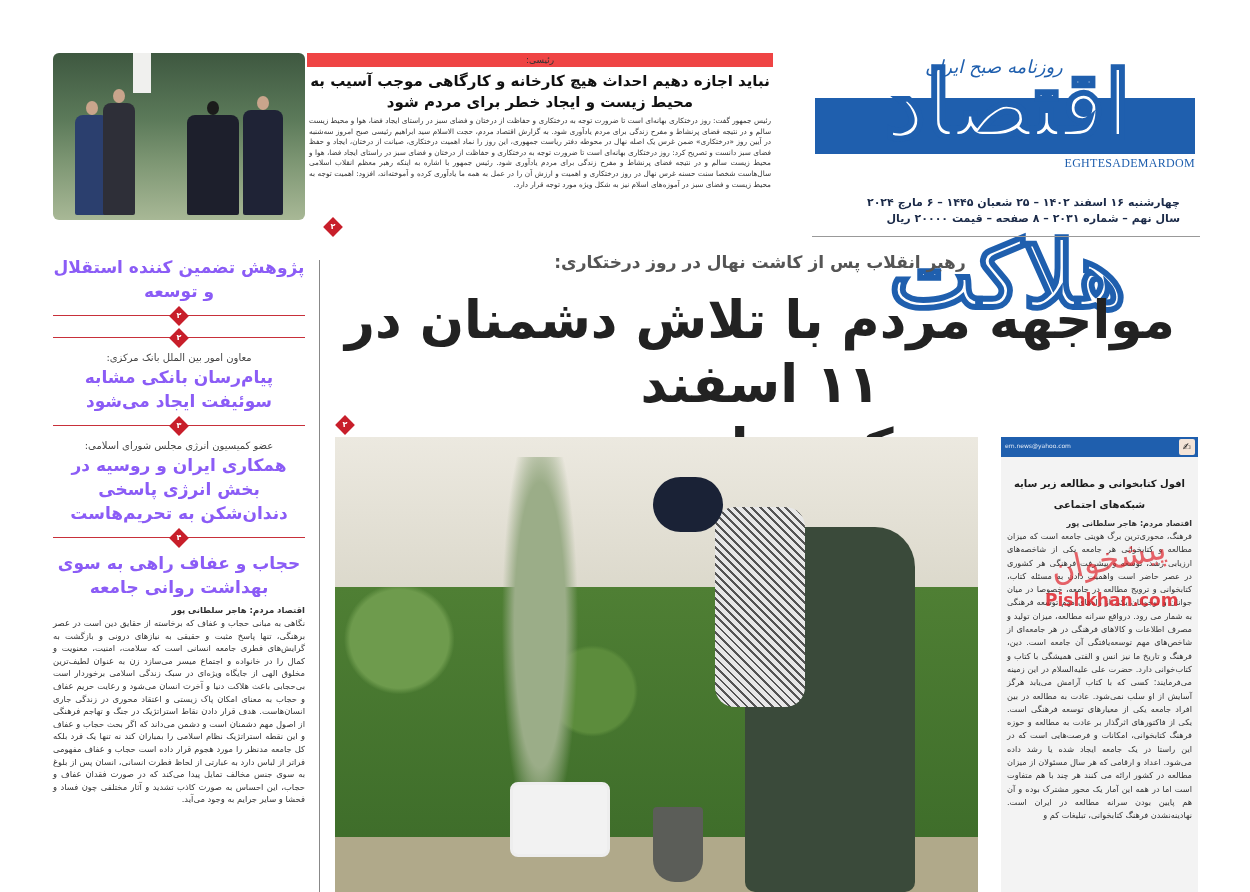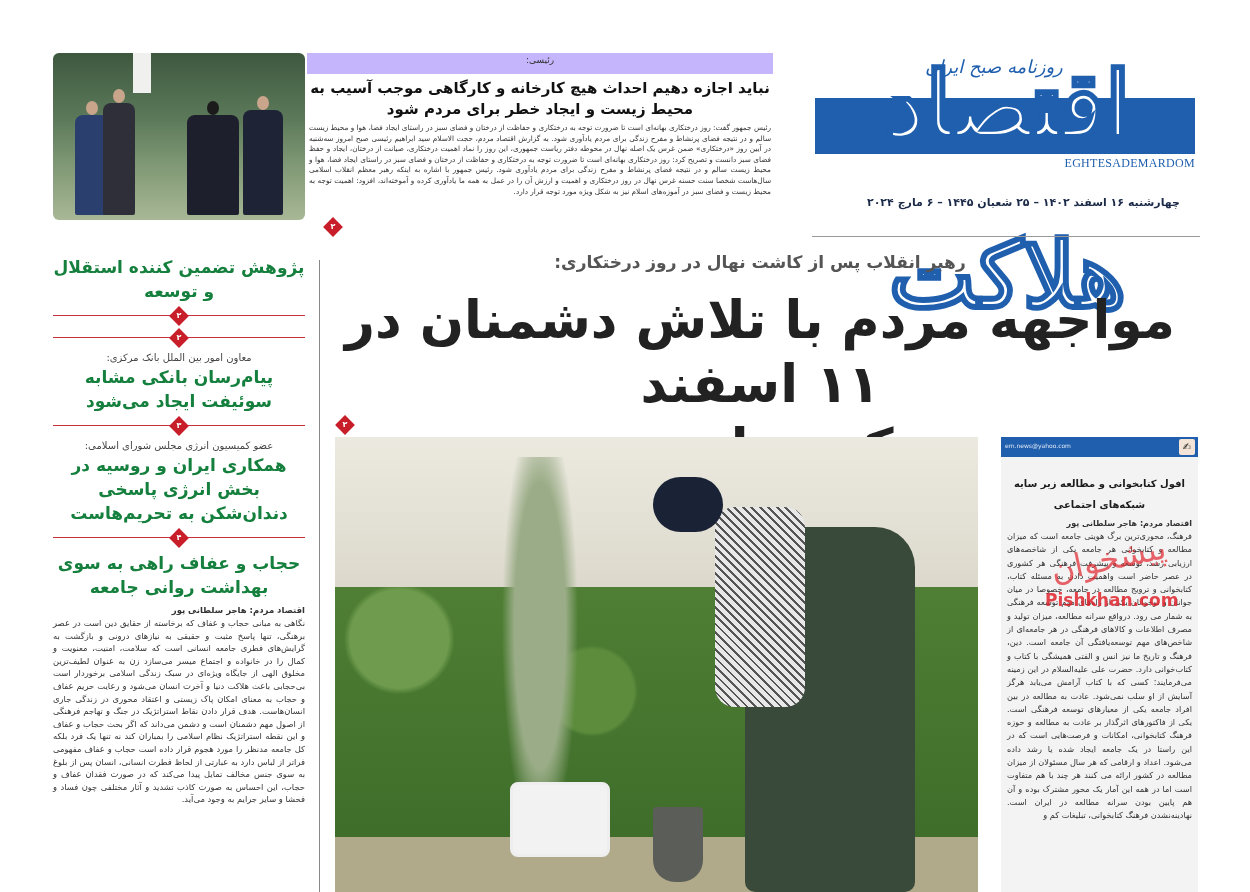--- a/index.html
+++ b/index.html
@@ -13,21 +13,21 @@
                font-family: "DejaVu Serif", serif; font-weight: bold; font-size: 92px; line-height: 170px;
                color: #1f5fae; letter-spacing: -2px; }
   .mast-logo span { color: #ffffff; -webkit-text-stroke: 3px #1f5fae; }
   .mast-sub { position: absolute; left: 110px; top: 36px; font-family: "DejaVu Serif", serif; font-size: 18px; color: #1f5fae; font-style: italic; }
   .mast-latin { position: absolute; right: 5px; top: 136px; font-family: "Liberation Serif", serif; font-size: 12px; color: #1f5fae; direction: ltr; letter-spacing: 0.3px; }
   .mast-date { position: absolute; right: 20px; top: 175px; width: 350px; text-align: right; font-size: 11px; font-weight: bold; color: #1b2a48; line-height: 16px; }
   .mast-rule { position: absolute; left: 812px; top: 236px; width: 388px; height: 1px; background: #999; }
 
   
   .topbox { position: absolute; left: 307px; top: 53px; width: 466px; height: 184px; }
-  .topbox-kicker { background: #c4b5fd; height: 21px; font-size: 9px; text-align: center; line-height: 14px; color: #333; }
+  .topbox-kicker { background: #ef4444; height: 14px; font-size: 9px; text-align: center; line-height: 14px; color: #333; }
   .topbox-title { font-size: 15px; font-weight: bold; text-align: center; line-height: 21px; margin-top: 4px; color: #111; }
   .topbox-body { font-size: 7.3px; line-height: 10.6px; text-align: justify; color: #333; margin-top: 3px; padding: 0 2px; }
   .topphoto { position: absolute; left: 53px; top: 53px; width: 252px; height: 167px; border-radius: 6px; overflow: hidden;
               background: linear-gradient(180deg, #3e5840 0%, #5c7a5a 40%, #7d9673 65%, #a8b896 100%); }
   .topphoto .sky { position: absolute; left: 80px; top: 0; width: 18px; height: 40px; background: #f0f0ee; }
   .person { position: absolute; bottom: 5px; border-radius: 8px 8px 2px 2px; }
   .person .head { position: absolute; top: -14px; left: 50%; width: 12px; height: 14px; margin-left: -6px; border-radius: 50%; background: #c9a58c; }
 
   
   .kicker-main { position: absolute; left: 340px; top: 252px; width: 840px; text-align: center; font-size: 17px; color: #555; font-weight: bold; }
@@ -52,21 +52,21 @@
   .mp-shovel { position: absolute; left: 318px; top: 370px; width: 50px; height: 75px; background: #5b5d58; border-radius: 4px 4px 22px 22px; }
 
   
   .badge { position: absolute; width: 14px; height: 14px; background: #c81e2a; transform: rotate(45deg); }
   .badge span { display: block; transform: rotate(-45deg); color: #fff; font-size: 8px; text-align: center; line-height: 14px; font-weight: bold; }
 
   
   .leftcol { position: absolute; left: 53px; top: 255px; width: 252px; }
   .vrule { position: absolute; left: 319px; top: 260px; width: 1px; height: 632px; background: #888; }
   .lc-item { text-align: center; }
-  .lc-title { font-size: 17px; font-weight: bold; line-height: 24px; color: #15803d; }
+  .lc-title { font-size: 17px; font-weight: bold; line-height: 24px; color: #8b5cf6; }
   .lc-kicker { font-size: 10px; color: #444; line-height: 14px; }
   .lc-sep { position: relative; height: 18px; margin: 4px 0 4px 0; }
   .lc-sep .line { position: absolute; left: 0; right: 0; top: 8px; height: 1px; background: #c8303a; }
   .lc-sep .badge { left: 119px; top: 2px; }
   .lc-byline { font-size: 8.5px; font-weight: bold; color: #333; text-align: right; margin-top: 6px; }
   .lc-body { font-size: 8.4px; line-height: 12.6px; color: #333; text-align: justify; margin-top: 2px; }
 
   
   .rightcol { position: absolute; left: 1001px; top: 437px; width: 197px; height: 455px; background: #f3f3f3; }
   .rc-bar { height: 20px; background: #1f5fae; position: relative; }
@@ -81,20 +81,21 @@
 </head>
 <body>
 
 <div class="masthead">
   <div class="mast-band"></div>
   <div class="mast-logo"><span>اقتصاد هلاکت</span></div>
   <div class="mast-sub">روزنامه صبح ایران</div>
   <div class="mast-latin">EGHTESADEMARDOM</div>
   <div class="mast-date">
     <div>چهارشنبه ۱۶ اسفند ۱۴۰۲ – ۲۵ شعبان ۱۴۴۵ – ۶ مارچ ۲۰۲۴</div>
+    <div>سال نهم – شماره ۲۰۳۱ – ۸ صفحه – قیمت ۲۰۰۰۰ ریال</div>
   </div>
 </div>
 <div class="mast-rule"></div>
 
 <div class="topphoto">
   <div class="sky"></div>
   <div class="person" style="left:22px;width:34px;height:100px;background:#2b3f6e;">
       <div class="head"></div>
     </div>
   <div class="person" style="left:50px;width:32px;height:112px;background:#2e2f38;">

